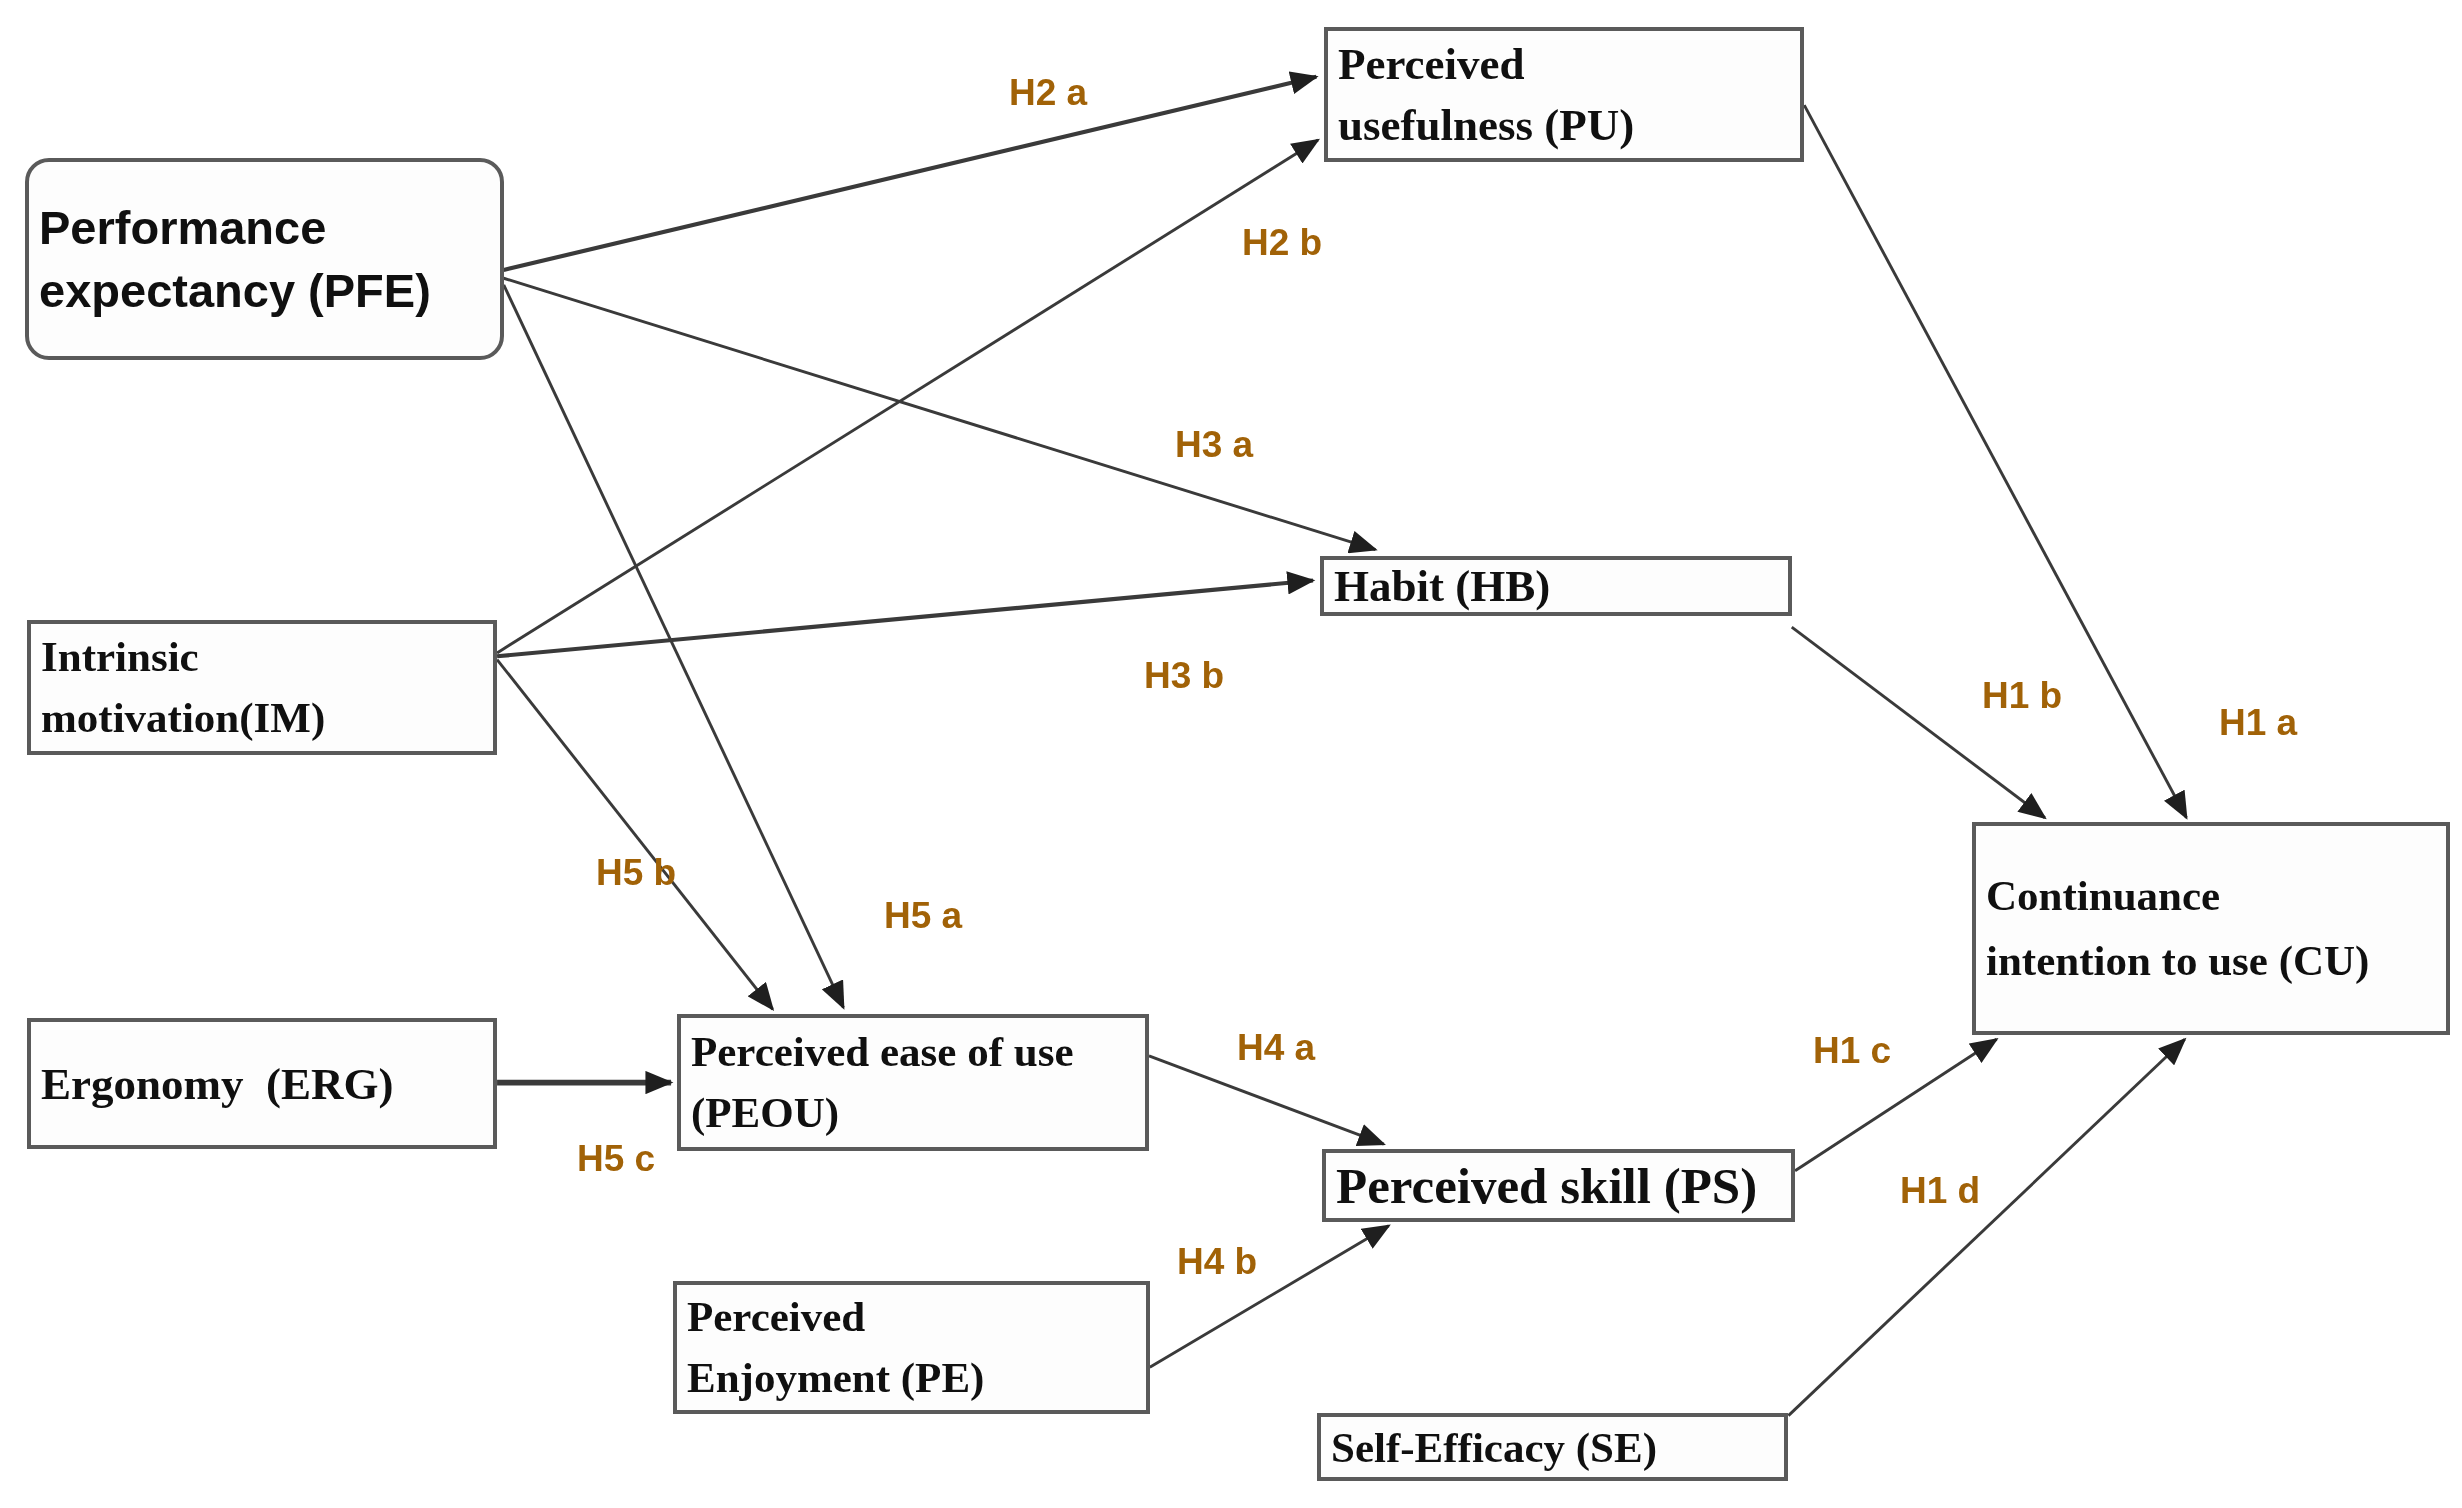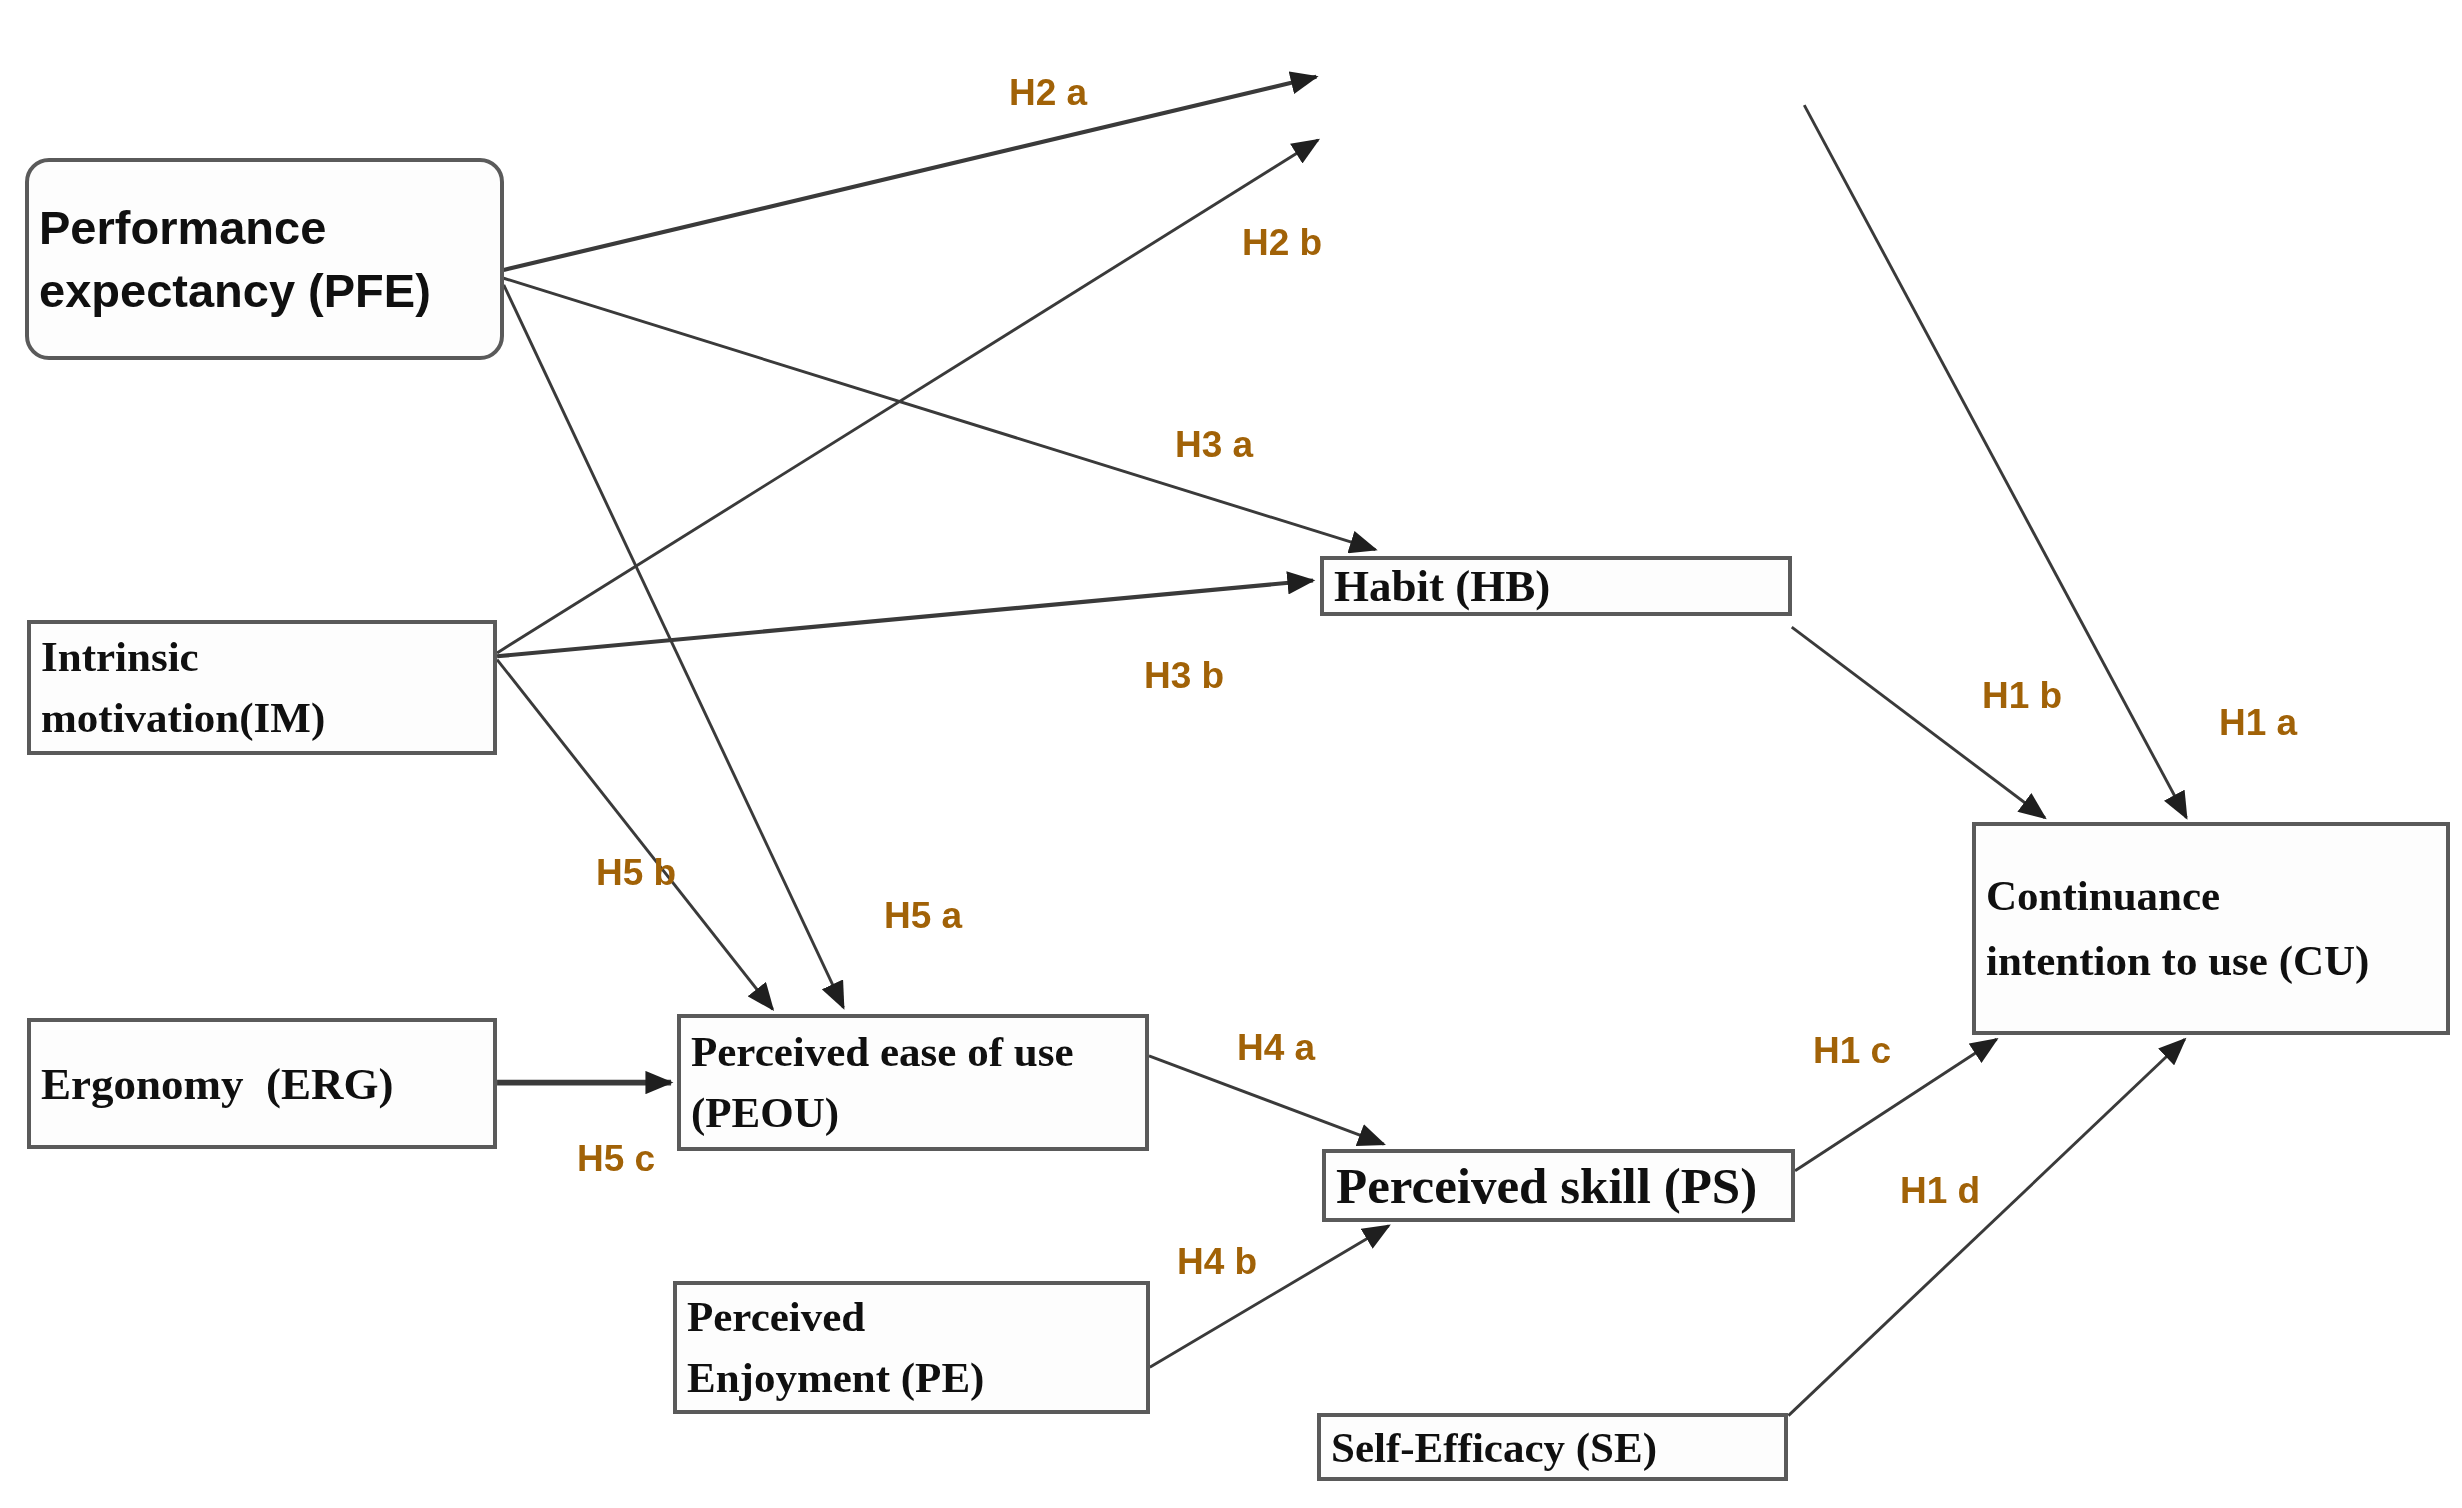--- a/index.html
+++ b/index.html
@@ -74,20 +74,23 @@
 
   <div class="node sans" id="n-pfe">
     <div class="lbl">Performance expectancy (PFE)</div>
   </div>
   <div class="node serif" id="n-im">
     <div class="lbl">Intrinsic motivation(IM)</div>
   </div>
   <div class="node serif" id="n-erg">
     <div class="lbl">Ergonomy  (ERG)</div>
   </div>
+  <div class="node serif" id="n-pu">
+    <div class="lbl">Perceived usefulness (PU)</div>
+  </div>
   <div class="node serif" id="n-hb">
     <div class="lbl">Habit (HB)</div>
   </div>
   <div class="node serif" id="n-peou">
     <div class="lbl">Perceived ease of use (PEOU)</div>
   </div>
   <div class="node serif" id="n-pe">
     <div class="lbl">Perceived Enjoyment (PE)</div>
   </div>
   <div class="node serif" id="n-ps">

